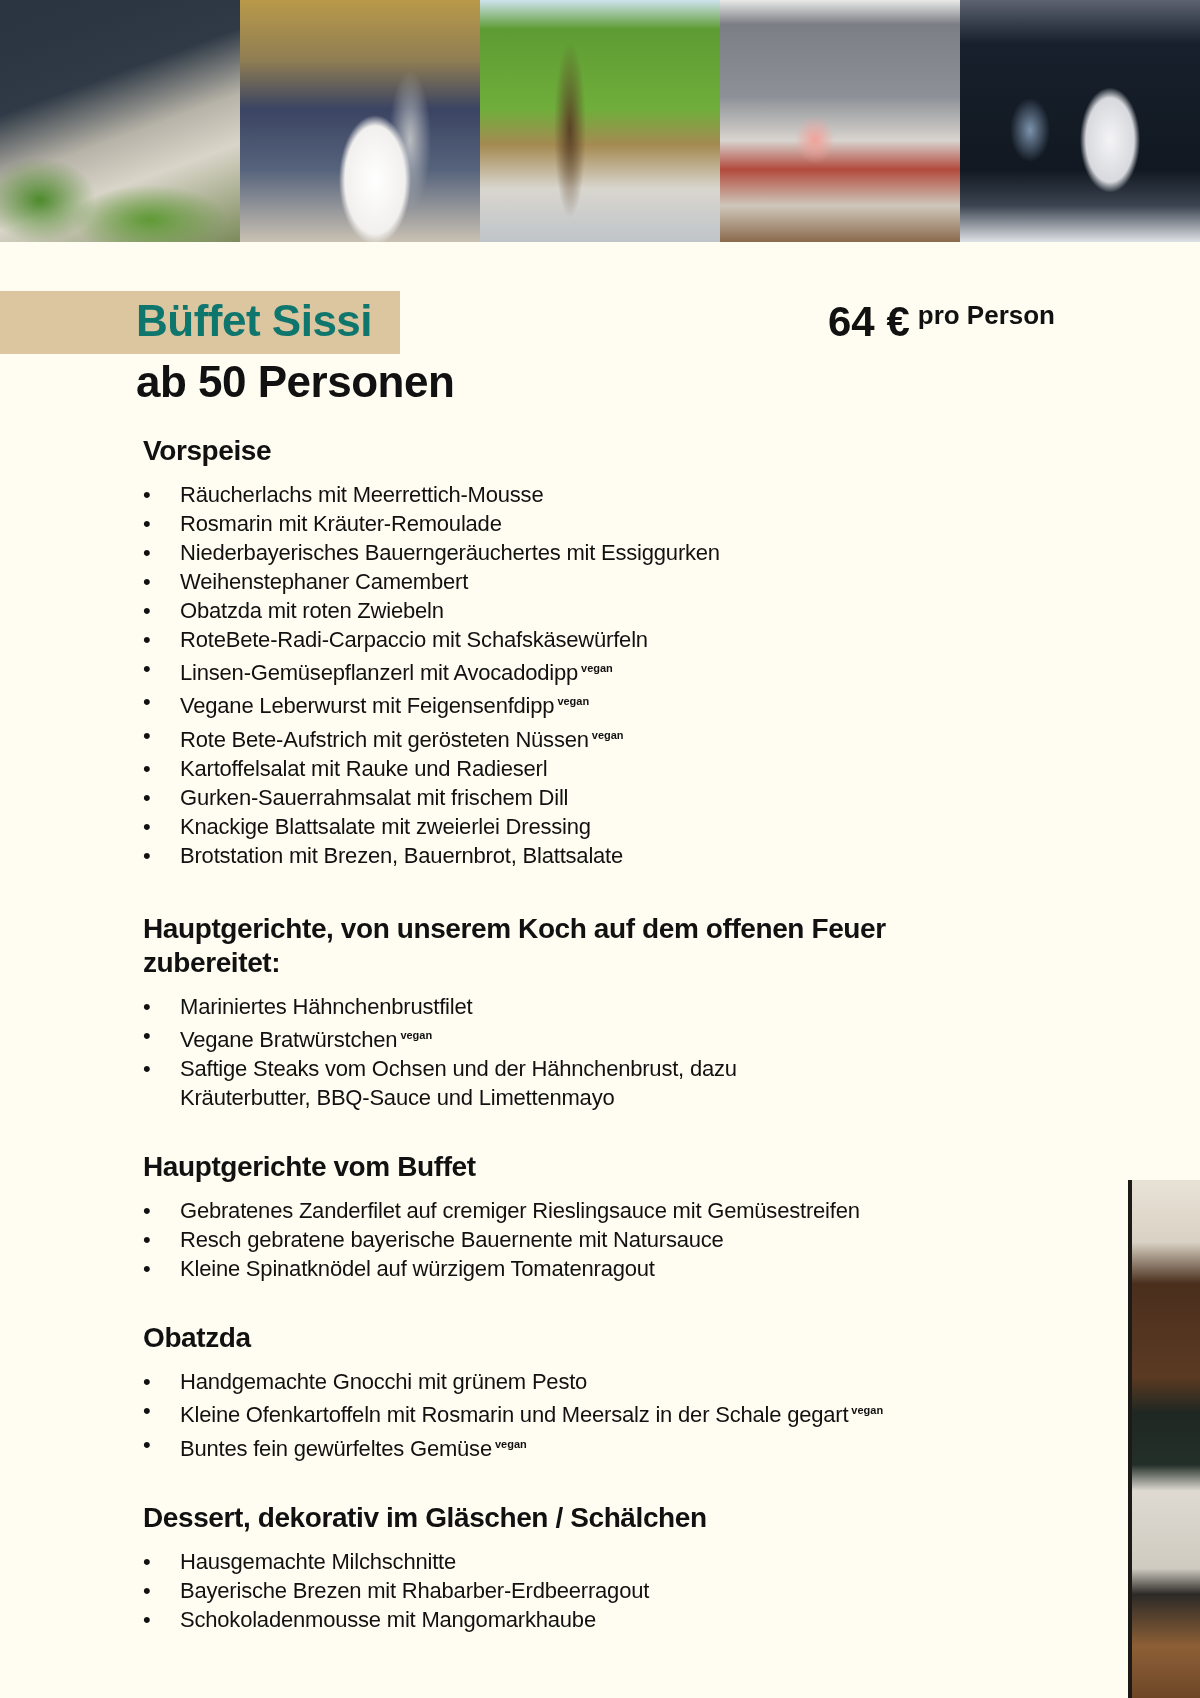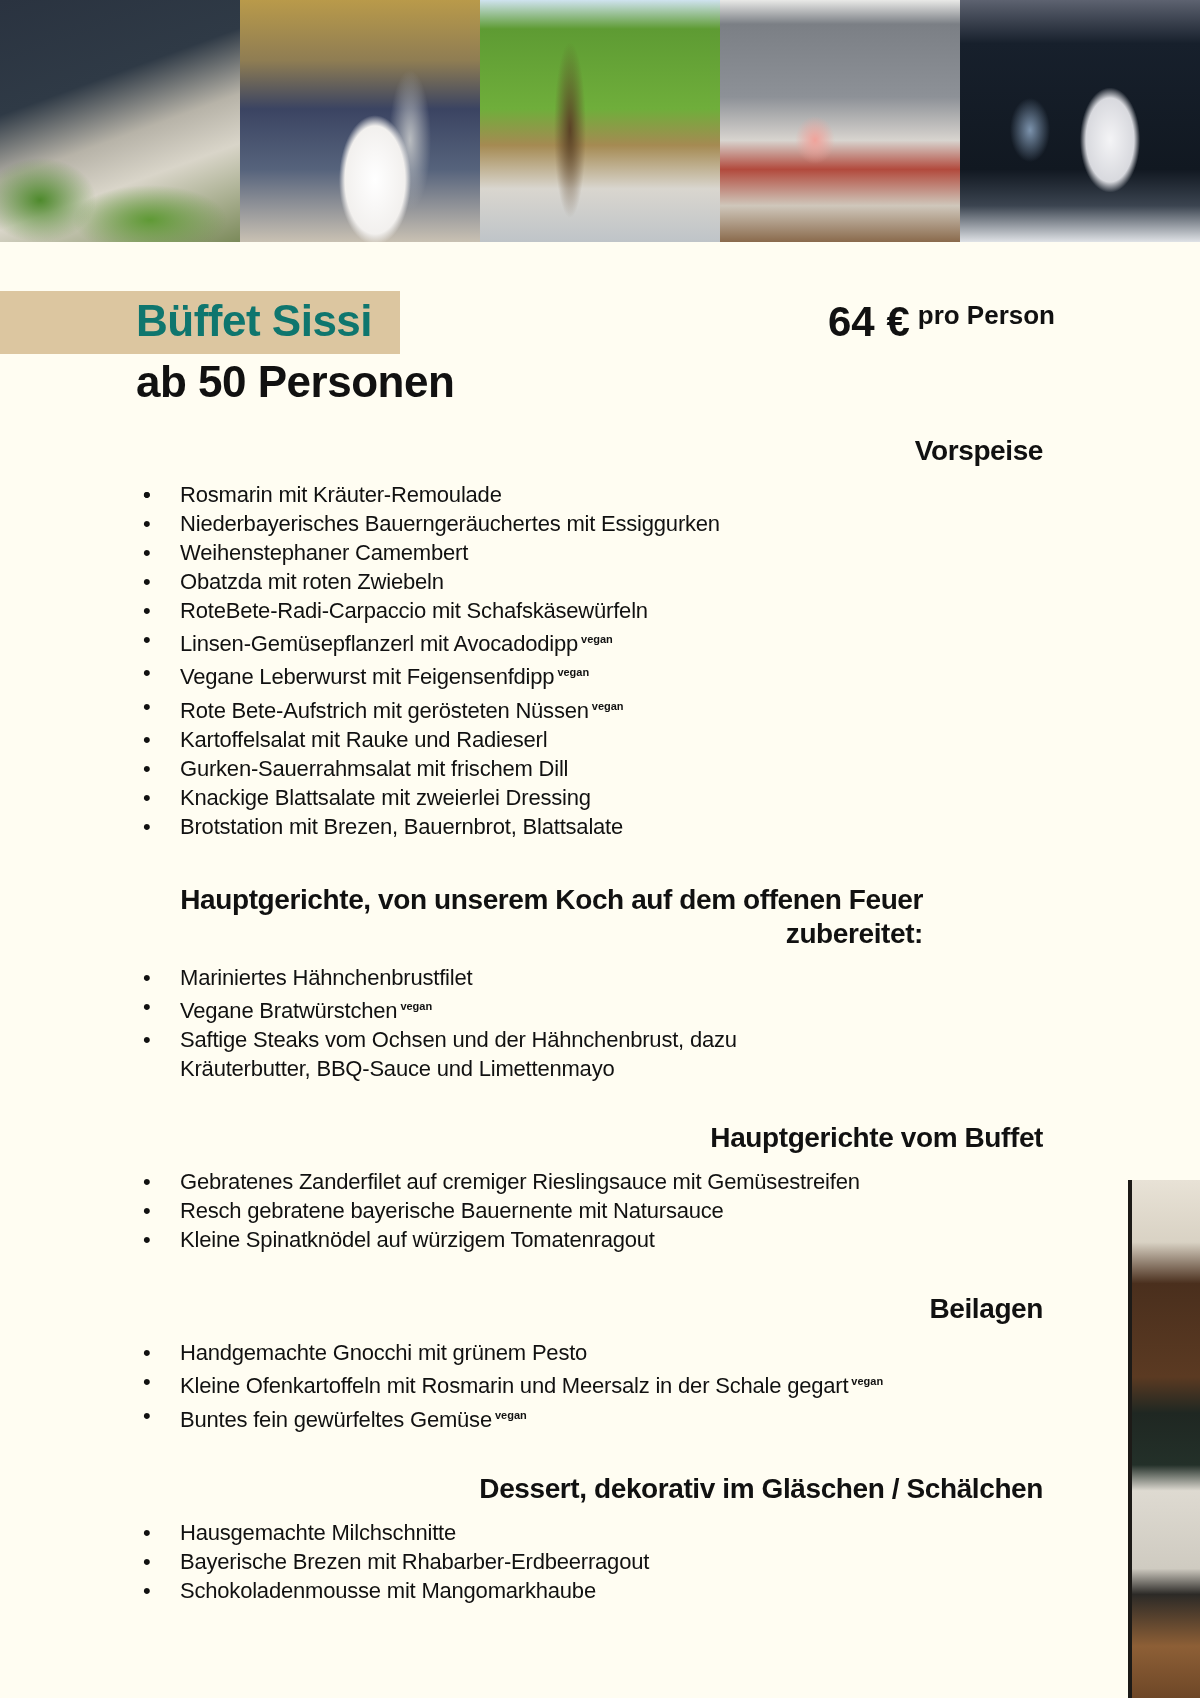--- a/index.html
+++ b/index.html
@@ -35,21 +35,21 @@
   .title-band { position: absolute; left: 0; top: 291px; width: 400px; height: 63px; background: #dcc6a0; }
   .title { position: absolute; left: 136px; top: 296px; font-size: 44px; font-weight: bold; color: #0f766e; letter-spacing: -0.5px; margin: 0; }
   .subtitle { position: absolute; left: 136px; top: 357px; font-size: 44px; font-weight: bold; color: #111; letter-spacing: -0.5px; margin: 0; text-align: center; }
   .price { position: absolute; left: 828px; top: 298px; display: flex; align-items: flex-start; }
   .price-amount { font-size: 42px; font-weight: bold; color: #111; }
   .price-unit { font-size: 26px; font-weight: bold; color: #111; margin-left: 8px; margin-top: 2px; }
 
   
   .menu { position: absolute; left: 143px; top: 434px; width: 900px; }
   .section { margin: 0; }
-  .section-title { font-size: 28px; font-weight: bold; color: #111; margin: 0 0 12px 0; line-height: 34px; letter-spacing: -0.4px; text-align: right; }
+  .section-title { font-size: 28px; font-weight: bold; color: #111; margin: 0 0 12px 0; line-height: 34px; letter-spacing: -0.4px; }
   .items { list-style: none; margin: 0; padding: 0; }
   .item { position: relative; padding-left: 37px; font-size: 22px; line-height: 29px; color: #111; letter-spacing: -0.2px; }
   .bullet { position: absolute; left: 0; top: 0; width: 20px; }
   .vegan { font-size: 11px; font-weight: bold; vertical-align: super; margin-left: 3px; letter-spacing: 0; }
   .s1 { margin-bottom: 42px; }
   .s2 { margin-bottom: 38px; }
   .s3 { margin-bottom: 38px; }
   .s4 { margin-bottom: 38px; }
 
   
@@ -76,21 +76,21 @@
 <div class="price">
   <span class="price-amount">64 €</span>
   <span class="price-unit">pro Person</span>
 </div>
 
 <div class="menu">
 
   <section class="section s1">
     <h3 class="section-title">Vorspeise</h3>
     <ul class="items">
-      <li class="item"><span class="bullet">•</span></li>
+      <li class="item"><span class="bullet">•</span><span>Räucherlachs mit Meerrettich-Mousse</span></li>
       <li class="item"><span class="bullet">•</span><span>Rosmarin mit Kräuter-Remoulade</span></li>
       <li class="item"><span class="bullet">•</span><span>Niederbayerisches Bauerngeräuchertes mit Essiggurken</span></li>
       <li class="item"><span class="bullet">•</span><span>Weihenstephaner Camembert</span></li>
       <li class="item"><span class="bullet">•</span><span>Obatzda mit roten Zwiebeln</span></li>
       <li class="item"><span class="bullet">•</span><span>RoteBete-Radi-Carpaccio mit Schafskäsewürfeln</span></li>
       <li class="item"><span class="bullet">•</span><span>Linsen-Gemüsepflanzerl mit Avocadodipp</span><span class="vegan">vegan</span></li>
       <li class="item"><span class="bullet">•</span><span>Vegane Leberwurst mit Feigensenfdipp</span><span class="vegan">vegan</span></li>
       <li class="item"><span class="bullet">•</span><span>Rote Bete-Aufstrich mit gerösteten Nüssen</span><span class="vegan">vegan</span></li>
       <li class="item"><span class="bullet">•</span><span>Kartoffelsalat mit Rauke und Radieserl</span></li>
       <li class="item"><span class="bullet">•</span><span>Gurken-Sauerrahmsalat mit frischem Dill</span></li>
@@ -111,21 +111,21 @@
   <section class="section s3">
     <h3 class="section-title">Hauptgerichte vom Buffet</h3>
     <ul class="items">
       <li class="item"><span class="bullet">•</span><span>Gebratenes Zanderfilet auf cremiger Rieslingsauce mit Gemüsestreifen</span></li>
       <li class="item"><span class="bullet">•</span><span>Resch gebratene bayerische Bauernente mit Natursauce</span></li>
       <li class="item"><span class="bullet">•</span><span>Kleine Spinatknödel auf würzigem Tomatenragout</span></li>
     </ul>
   </section>
 
   <section class="section s4">
-    <h3 class="section-title">Beilagen</h3>
+    <h3 class="section-title">Obatzda</h3>
     <ul class="items">
       <li class="item"><span class="bullet">•</span><span>Handgemachte Gnocchi mit grünem Pesto</span></li>
       <li class="item"><span class="bullet">•</span><span>Kleine Ofenkartoffeln mit Rosmarin und Meersalz in der Schale gegart</span><span class="vegan">vegan</span></li>
       <li class="item"><span class="bullet">•</span><span>Buntes fein gewürfeltes Gemüse</span><span class="vegan">vegan</span></li>
     </ul>
   </section>
 
   <section class="section s5">
     <h3 class="section-title">Dessert, dekorativ im Gläschen / Schälchen</h3>
     <ul class="items">

